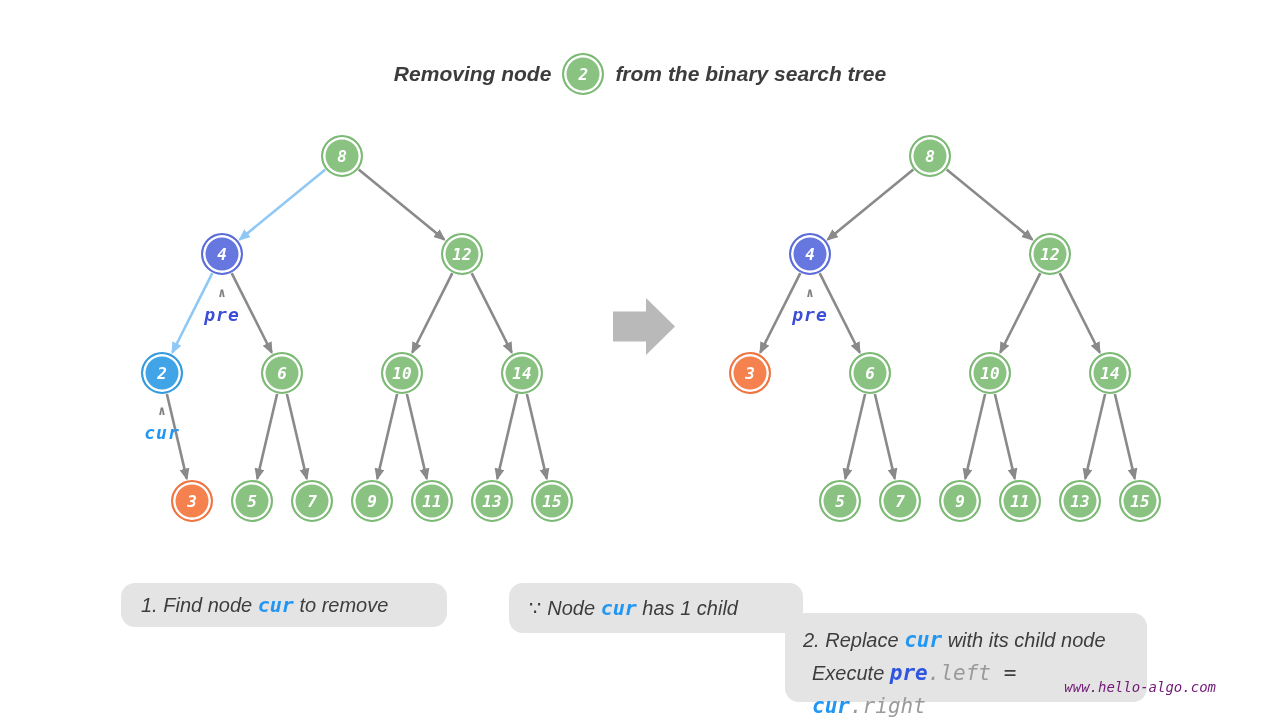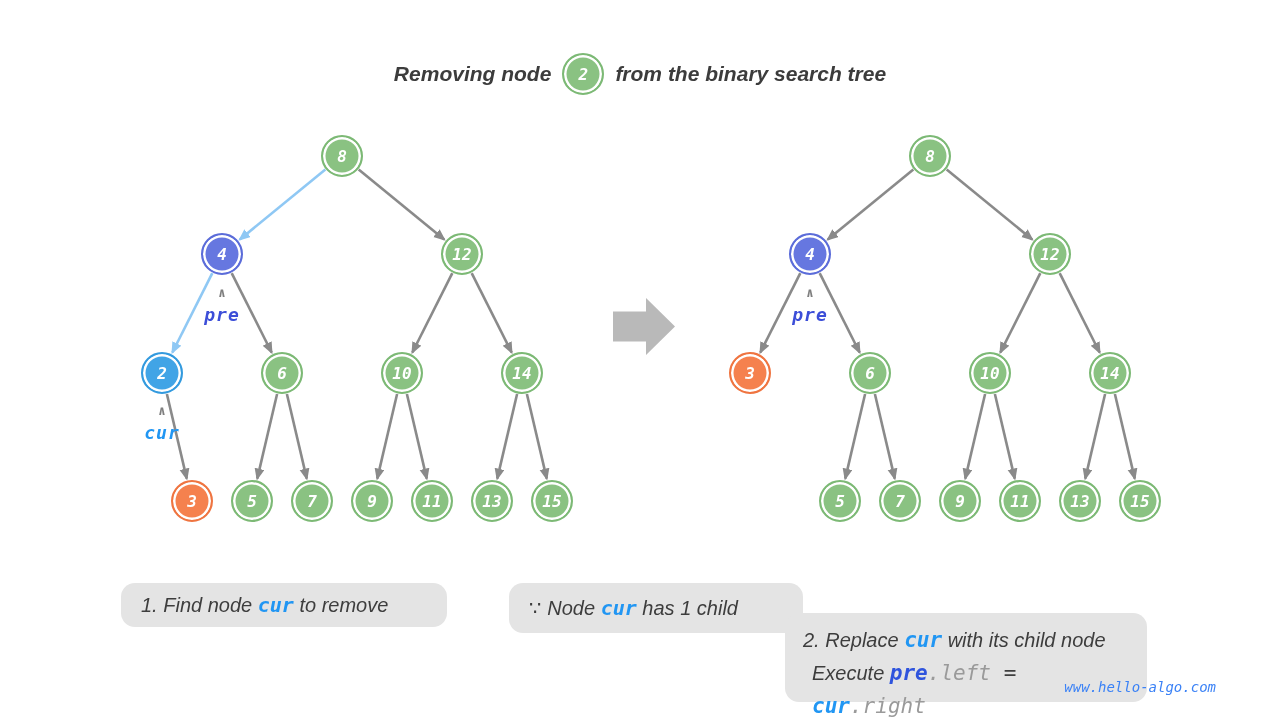--- a/index.html
+++ b/index.html
@@ -43,21 +43,21 @@
   .code { font-family:"DejaVu Sans Mono","Liberation Mono",monospace; font-weight:bold; }
   .code-cur { color:#2196f3; }
   .code-pre { color:#2f54dd; }
   .code-plain { font-family:"DejaVu Sans Mono","Liberation Mono",monospace; color:#9a9a9a; font-weight:normal; }
   .code-eq { font-family:"DejaVu Sans Mono","Liberation Mono",monospace; color:#3f3f3f; font-weight:normal; }
   #caption-3 .code, #caption-3 .code-plain, #caption-3 .code-eq { font-size:21px; }
 
   
   .watermark { position:absolute; right:64px; top:679px;
     font-family:"DejaVu Sans Mono","Liberation Mono",monospace;
-    font-size:14px; color:#3b82f6; }
+    font-size:14px; color:#701a75; }
 </style>
 </head>
 <body>
 
 <div id="stage">
   <svg id="edges-svg" width="1280" height="720">
       <defs>
         <marker id="arrow-gray" markerUnits="userSpaceOnUse" markerWidth="14" markerHeight="12" refX="10" refY="5" orient="auto">
           <path d="M0,0 L12,5 L0,10 Z" fill="#8a8a8a"></path>
         </marker>

